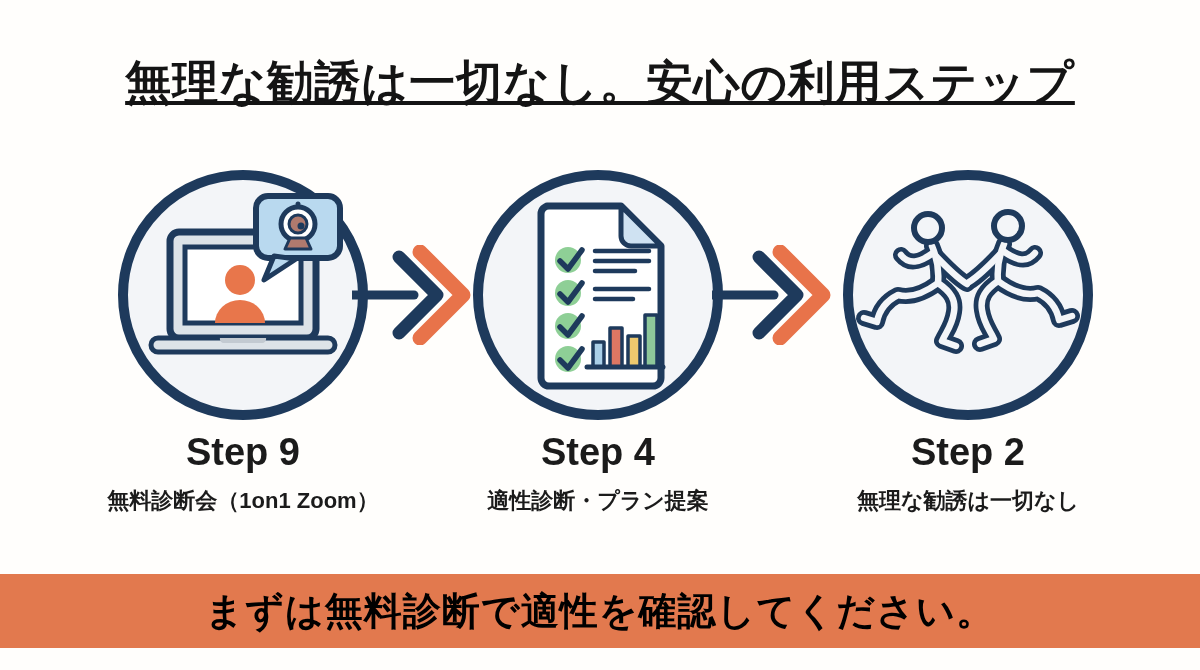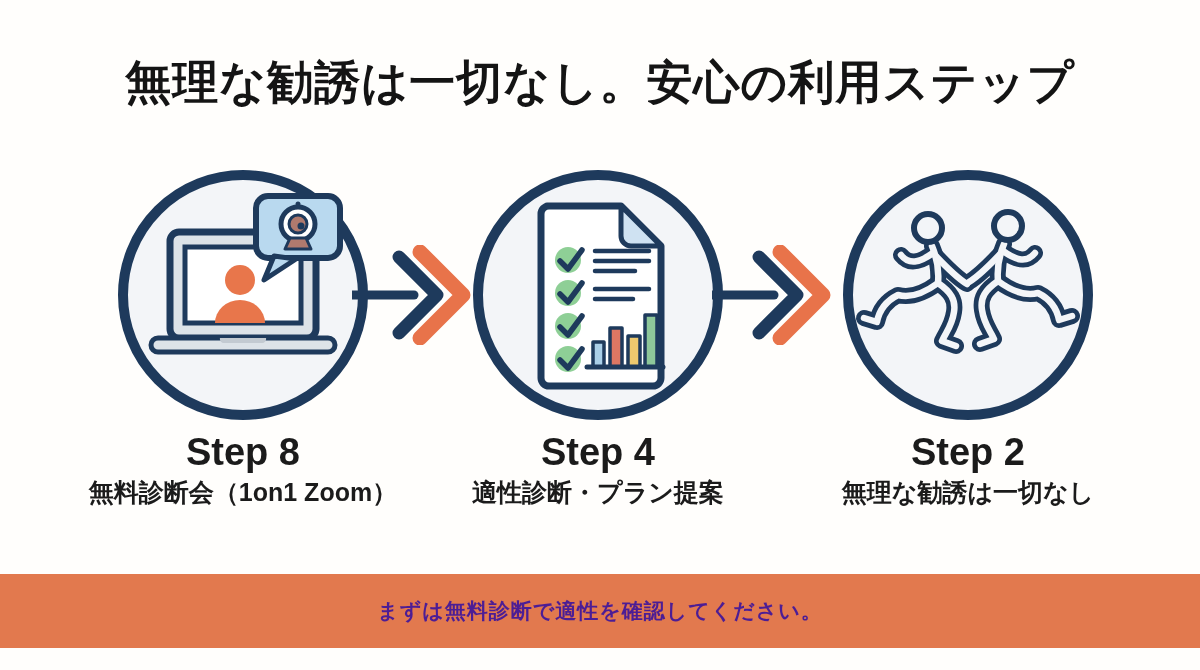--- a/index.html
+++ b/index.html
@@ -13,20 +13,21 @@
   .slide { position: absolute; inset: 0; }
 
   .title {
     position: absolute;
     top: 52px; left: 0; right: 0;
     text-align: center;
     font-size: 46px;
     font-weight: 800;
     color: #141414;
     letter-spacing: 1px;
+    text-decoration: underline;
   }
 
   .step-circle {
     position: absolute;
     top: 170px;
     width: 250px; height: 250px;
     border-radius: 50%;
     background: #f3f5f8;
     border: 10px solid #1e3a5c;
   }
@@ -53,39 +54,40 @@
   #text-2 { left: 408px; }
   #text-3 { left: 778px; }
 
   .step-label {
     font-size: 38px;
     font-weight: 800;
     color: #1b1b1b;
     line-height: 1.2;
   }
   .step-desc {
-    font-size: 25px;
+    margin-top: 10px;
+    font-size: 22px;
     font-weight: 700;
     color: #1b1b1b;
     white-space: nowrap;
   }
 
   .banner {
     position: absolute;
     left: 0; right: 0;
     top: 574px;
     height: 74px;
     background: #e2794e;
     display: flex;
     align-items: center;
     justify-content: center;
   }
   .banner span {
-    color: #4c1d95;
-    font-size: 21px;
+    color: #000000;
+    font-size: 38px;
     font-weight: 700;
     letter-spacing: 1px;
   }
 </style>
 </head>
 <body>
 
 <div class="slide">
 
   <h1 class="title">無理な勧誘は一切なし。安心の利用ステップ</h1>
@@ -182,21 +184,21 @@
         </g>
       </defs>
       <use href="#runners-path" stroke="#1e3a5c" stroke-width="16" fill="none" stroke-linecap="round" stroke-linejoin="round"></use>
       <use href="#runners-path" stroke="#f3f5f8" stroke-width="6.5" fill="none" stroke-linecap="round" stroke-linejoin="round"></use>
       <circle cx="75" cy="48" r="14" fill="#f3f5f8" stroke="#1e3a5c" stroke-width="6"></circle>
       <circle cx="155" cy="46" r="14" fill="#f3f5f8" stroke="#1e3a5c" stroke-width="6"></circle>
     </svg>
   </div>
 
   <div class="step-text" id="text-1">
-    <div class="step-label">Step 8</div>
+    <div class="step-label">Step 9</div>
     <div class="step-desc">無料診断会（1on1 Zoom）</div>
   </div>
   <div class="step-text" id="text-2">
     <div class="step-label">Step 4</div>
     <div class="step-desc">適性診断・プラン提案</div>
   </div>
   <div class="step-text" id="text-3">
     <div class="step-label">Step 2</div>
     <div class="step-desc">無理な勧誘は一切なし</div>
   </div>

